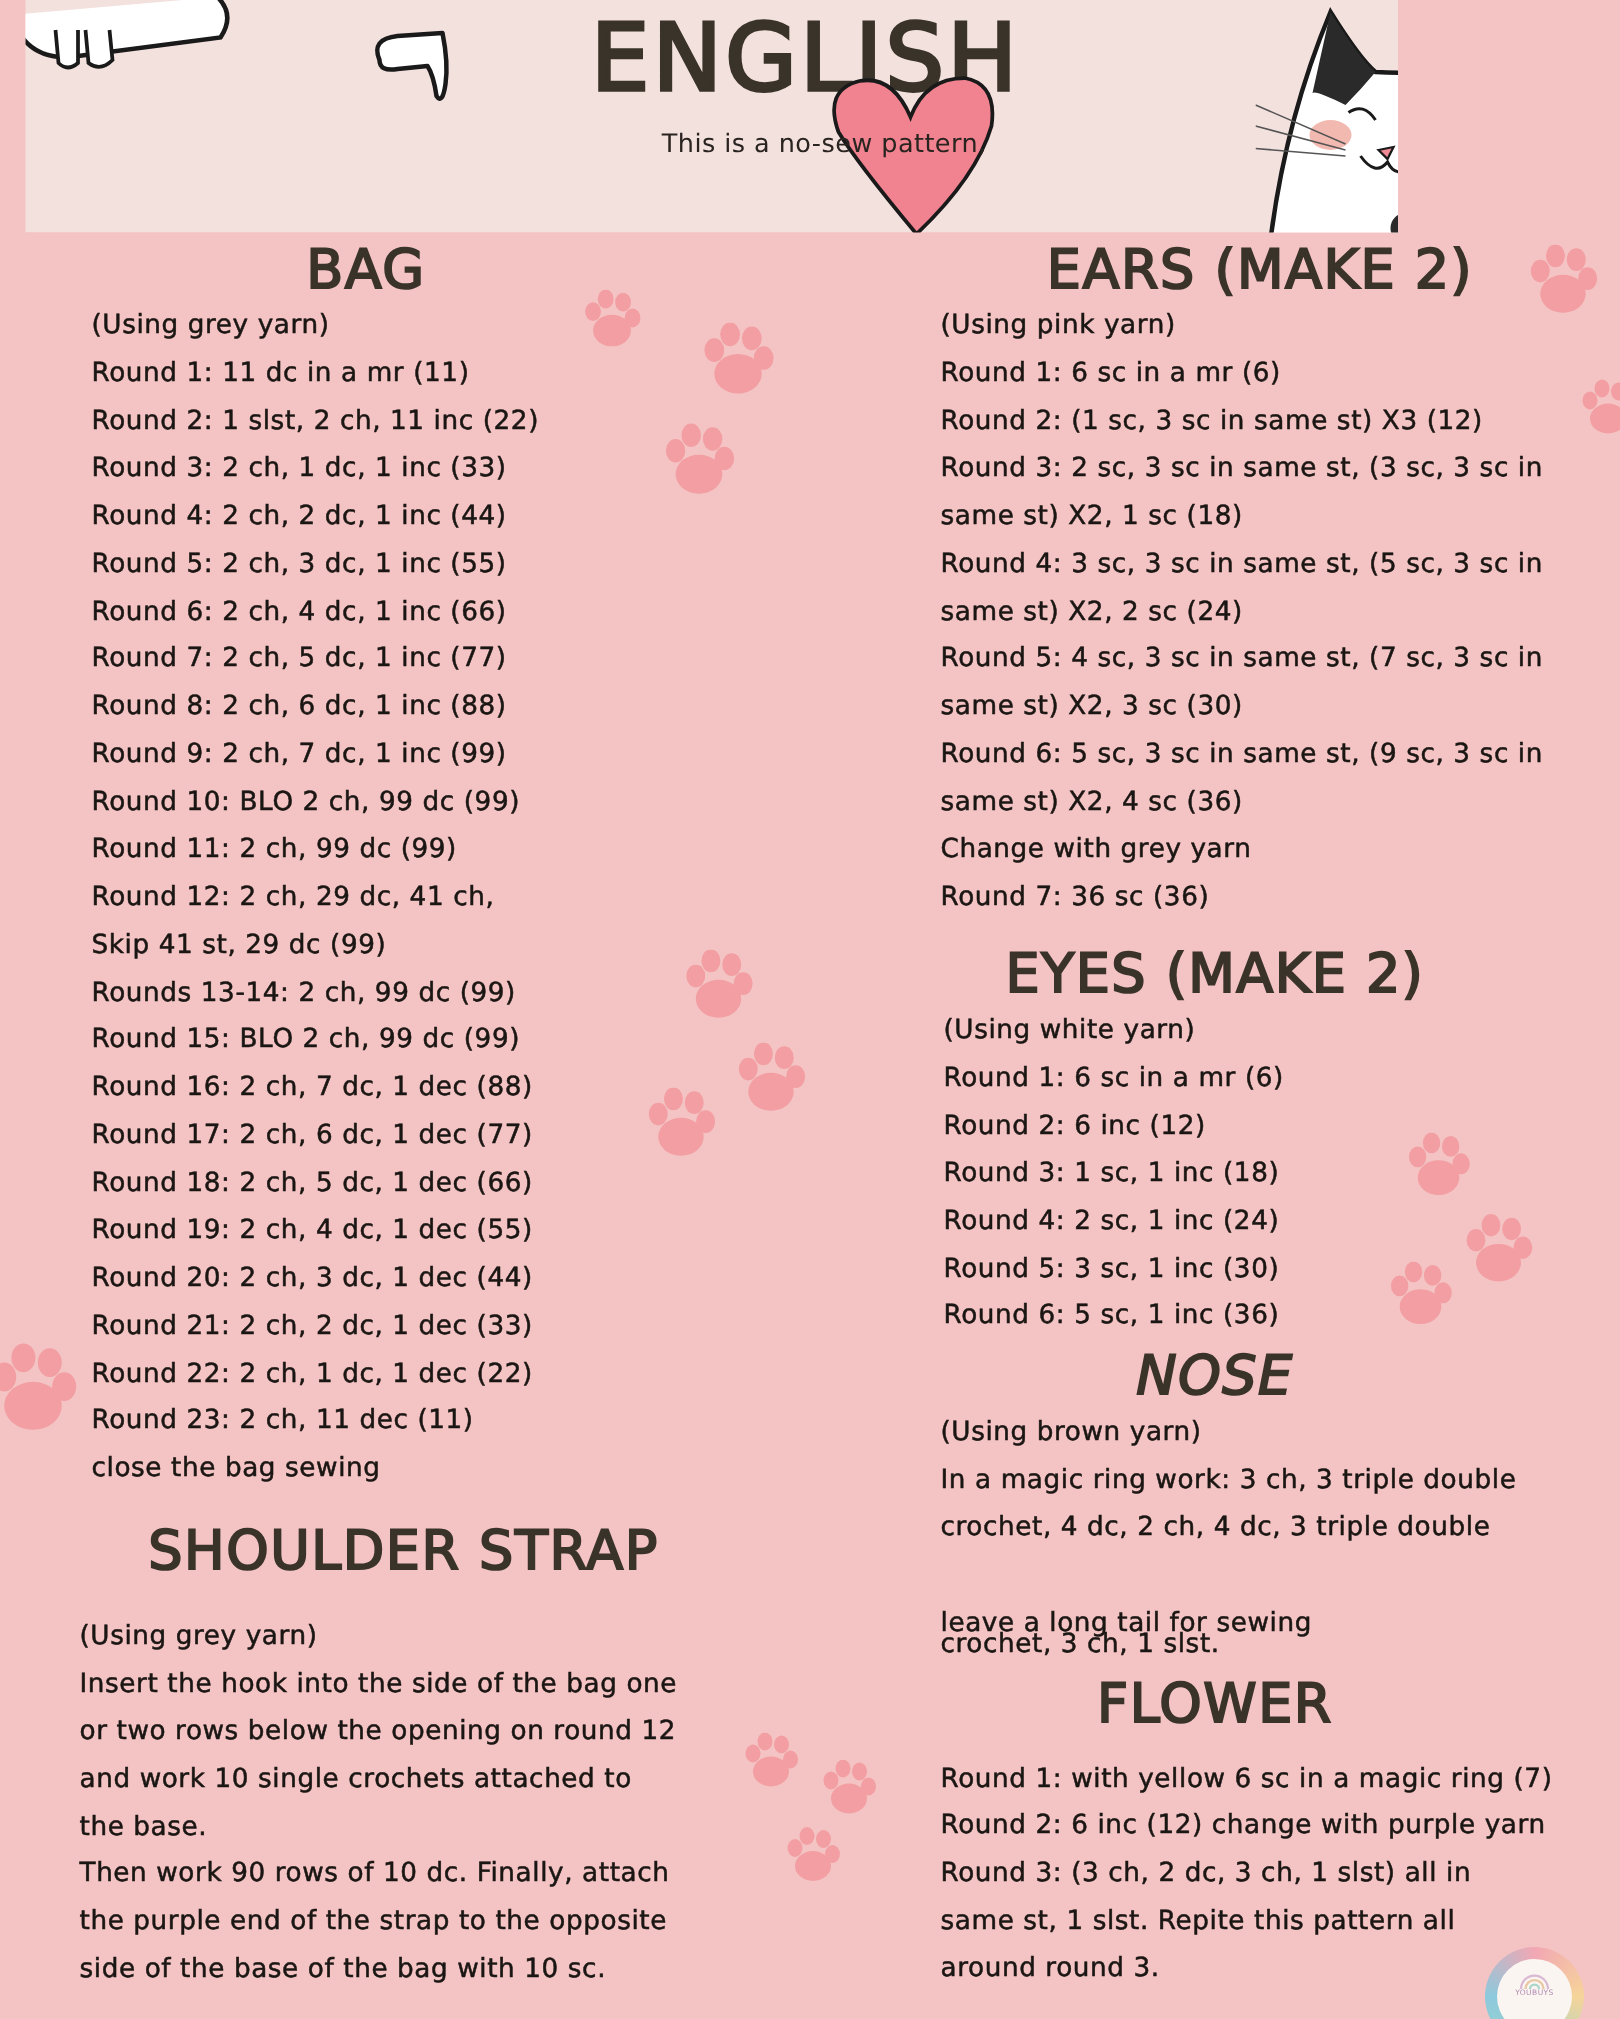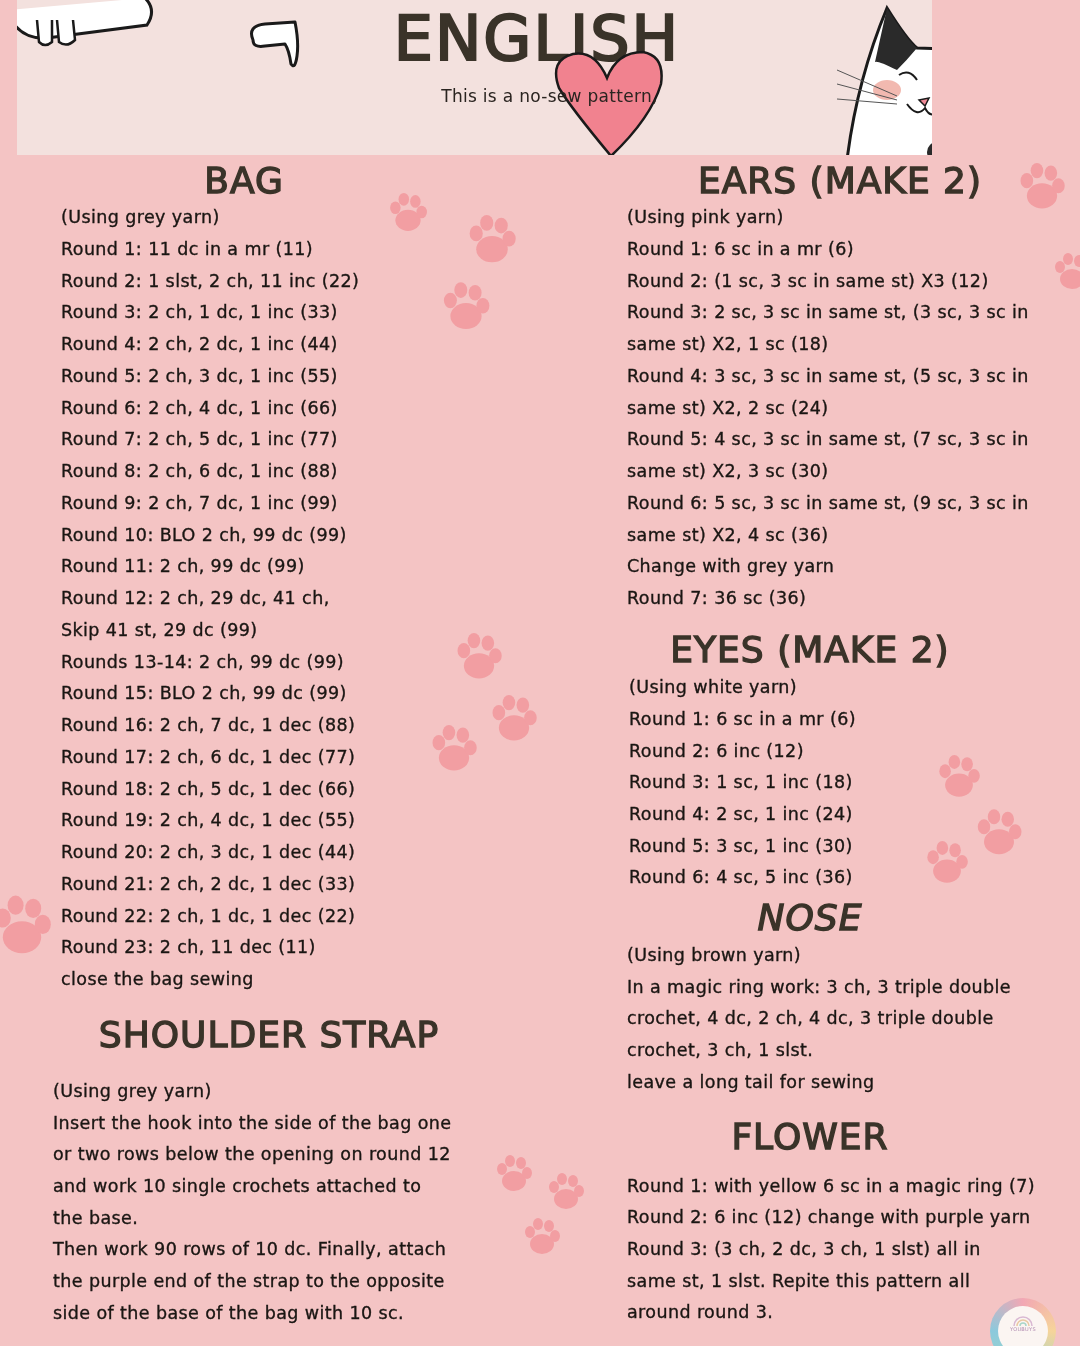--- a/index.html
+++ b/index.html
@@ -221,29 +221,29 @@
 </div>
 
 <div class="h2" style="left:630px;width:360px;top:629px;">EYES (MAKE 2)</div>
 <div>
   <div class="line" style="left:629px;top:677px">(Using white yarn)</div>
   <div class="line" style="left:629px;top:709px">Round 1: 6 sc in a mr (6)</div>
   <div class="line" style="left:629px;top:741px">Round 2: 6 inc (12)</div>
   <div class="line" style="left:629px;top:772px">Round 3: 1 sc, 1 inc (18)</div>
   <div class="line" style="left:629px;top:804px">Round 4: 2 sc, 1 inc (24)</div>
   <div class="line" style="left:629px;top:836px">Round 5: 3 sc, 1 inc (30)</div>
-  <div class="line" style="left:629px;top:867px">Round 6: 4 sc, 5 inc (36)</div>
+  <div class="line" style="left:629px;top:867px">Round 6: 5 sc, 1 inc (36)</div>
 </div>
 
 <div class="h2" style="left:700px;width:220px;top:897px;font-style:italic;">NOSE</div>
 <div>
   <div class="line" style="left:627px;top:945px">(Using brown yarn)</div>
   <div class="line" style="left:627px;top:977px">In a magic ring work: 3 ch, 3 triple double</div>
   <div class="line" style="left:627px;top:1008px">crochet, 4 dc, 2 ch, 4 dc, 3 triple double</div>
-  <div class="line" style="left:627px;top:1040px">crochet, 3 ch, 1 slst.</div>
+  <div class="line" style="left:627px;top:1086px">crochet, 3 ch, 1 slst.</div>
   <div class="line" style="left:627px;top:1072px">leave a long tail for sewing</div>
 </div>
 
 <div class="h2" style="left:700px;width:220px;top:1116px;">FLOWER</div>
 <div>
   <div class="line" style="left:627px;top:1176px">Round 1: with yellow 6 sc in a magic ring (7)</div>
   <div class="line" style="left:627px;top:1207px">Round 2: 6 inc (12) change with purple yarn</div>
   <div class="line" style="left:627px;top:1239px">Round 3: (3 ch, 2 dc, 3 ch, 1 slst) all in</div>
   <div class="line" style="left:627px;top:1271px">same st, 1 slst. Repite this pattern all</div>
   <div class="line" style="left:627px;top:1302px">around round 3.</div>

